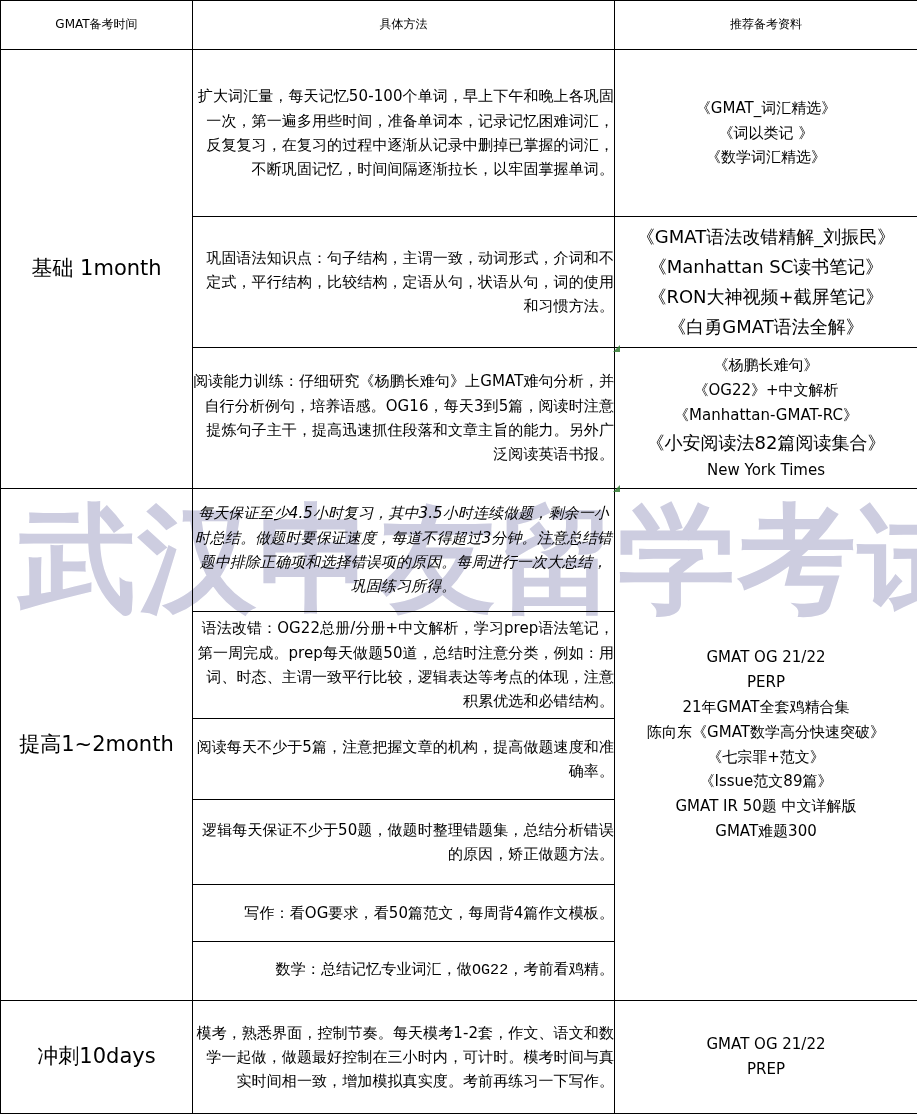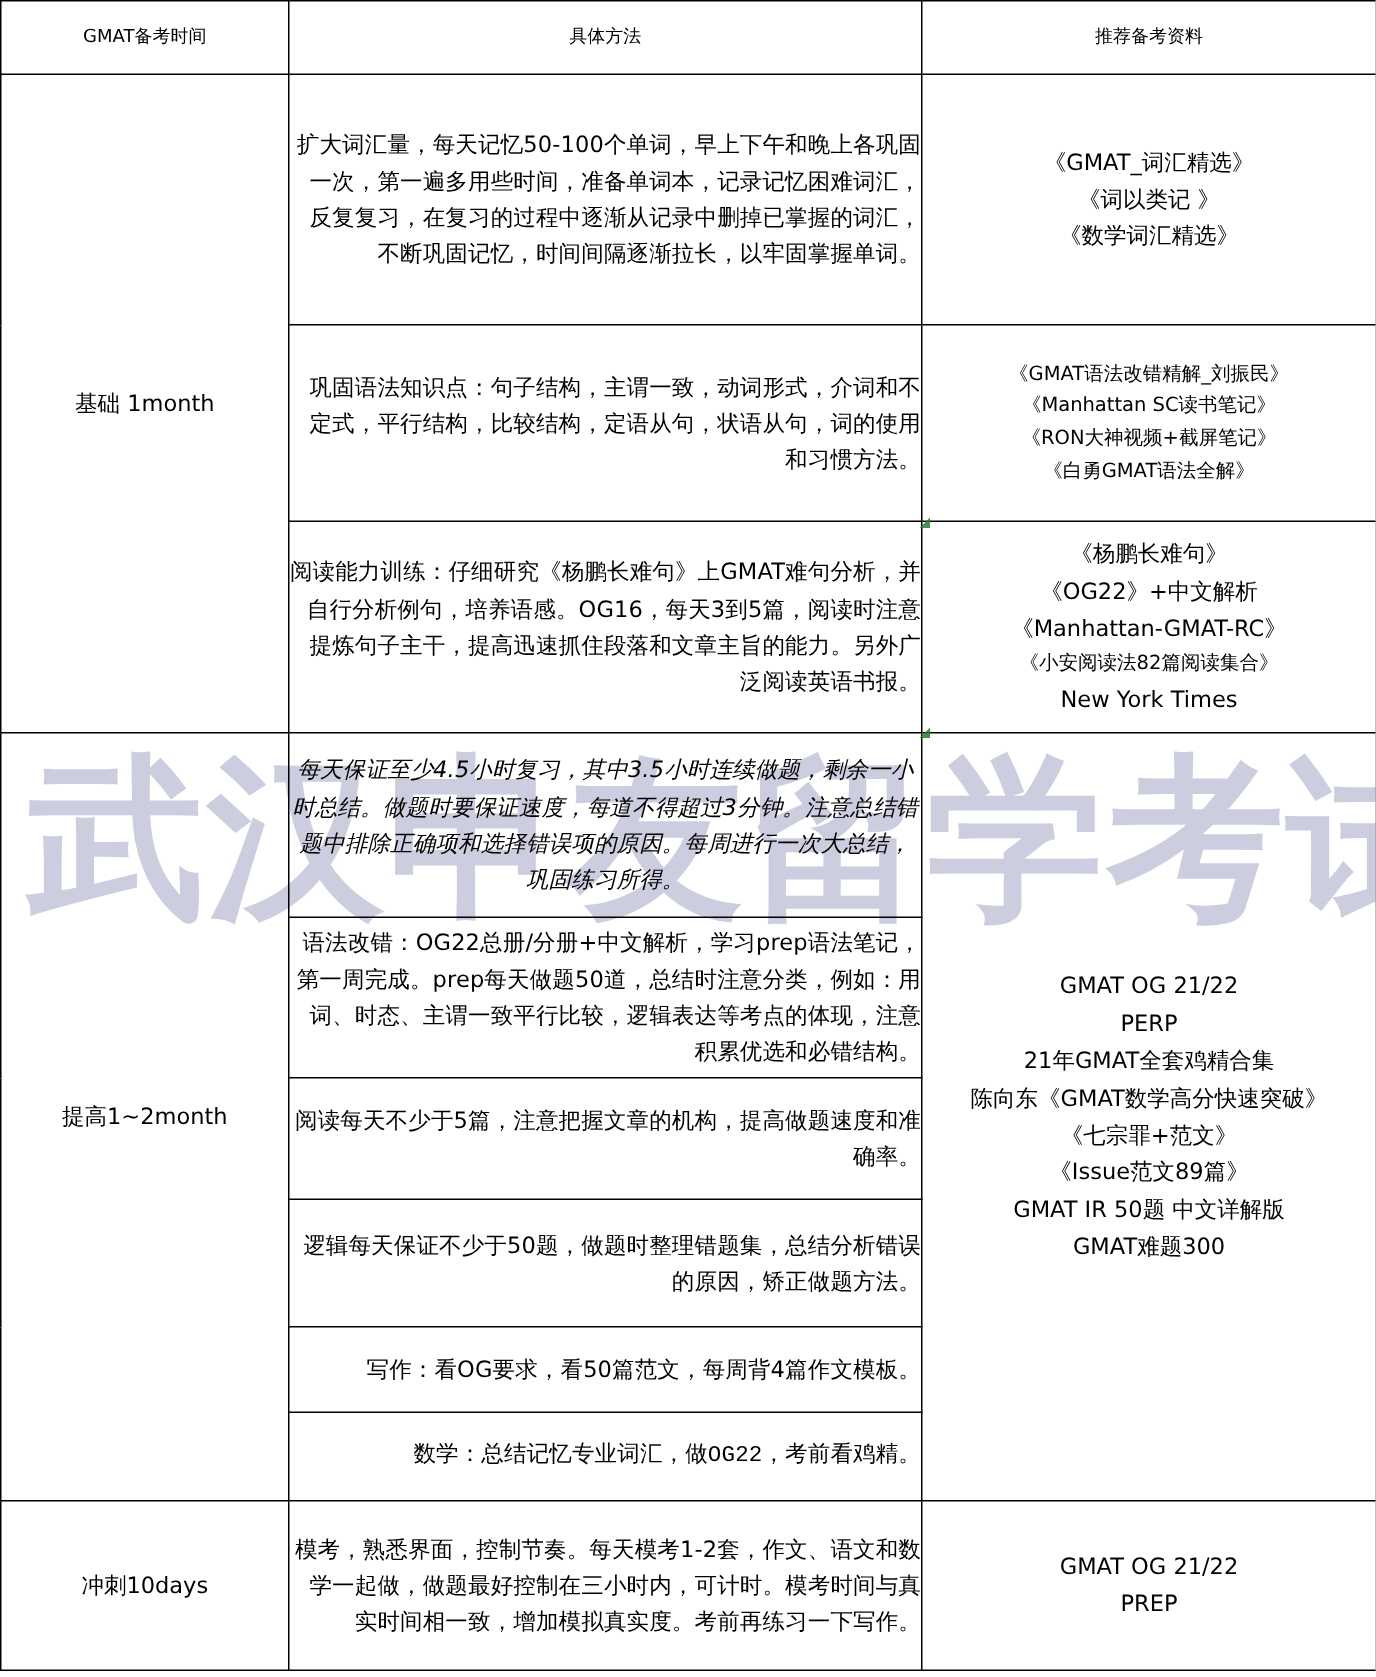--- a/index.html
+++ b/index.html
@@ -61,41 +61,41 @@
   .hcell {
     text-align: center;
     font-size: 12px;
     font-weight: normal;
     height: 48px;
     line-height: 1.3;
   }
 
   .phase-cell {
     text-align: center;
-    font-size: 15px;
+    font-size: 21px;
     line-height: 1.4;
   }
 
   .method-cell {
     text-align: right;
     font-size: 15px;
     line-height: 1.62;
     padding: 10px 11px 10px 12px;
     letter-spacing: 0.1px;
   }
   .method-cell.centered { text-align: center; }
 
   .mat-cell {
     text-align: center;
     font-size: 15px;
     line-height: 1.66;
     padding: 10px 6px;
   }
   .mat-cell .line { display: block; white-space: nowrap; }
-  .mat-cell .line.small { font-size: 13px; }
+  .mat-cell .line.small { font-size: 18px; }
 
   
   .r-vocab   { height: 166px; }
   .r-gram    { height: 130px; }
   .r-read    { height: 140px; }
   .r-daily   { height: 122px; font-style: italic; }
   .r-sc      { height: 106px; }
   .r-rc      { height: 80px; }
   .r-cr      { height: 84px; }
   .r-aw      { height: 56px; }

